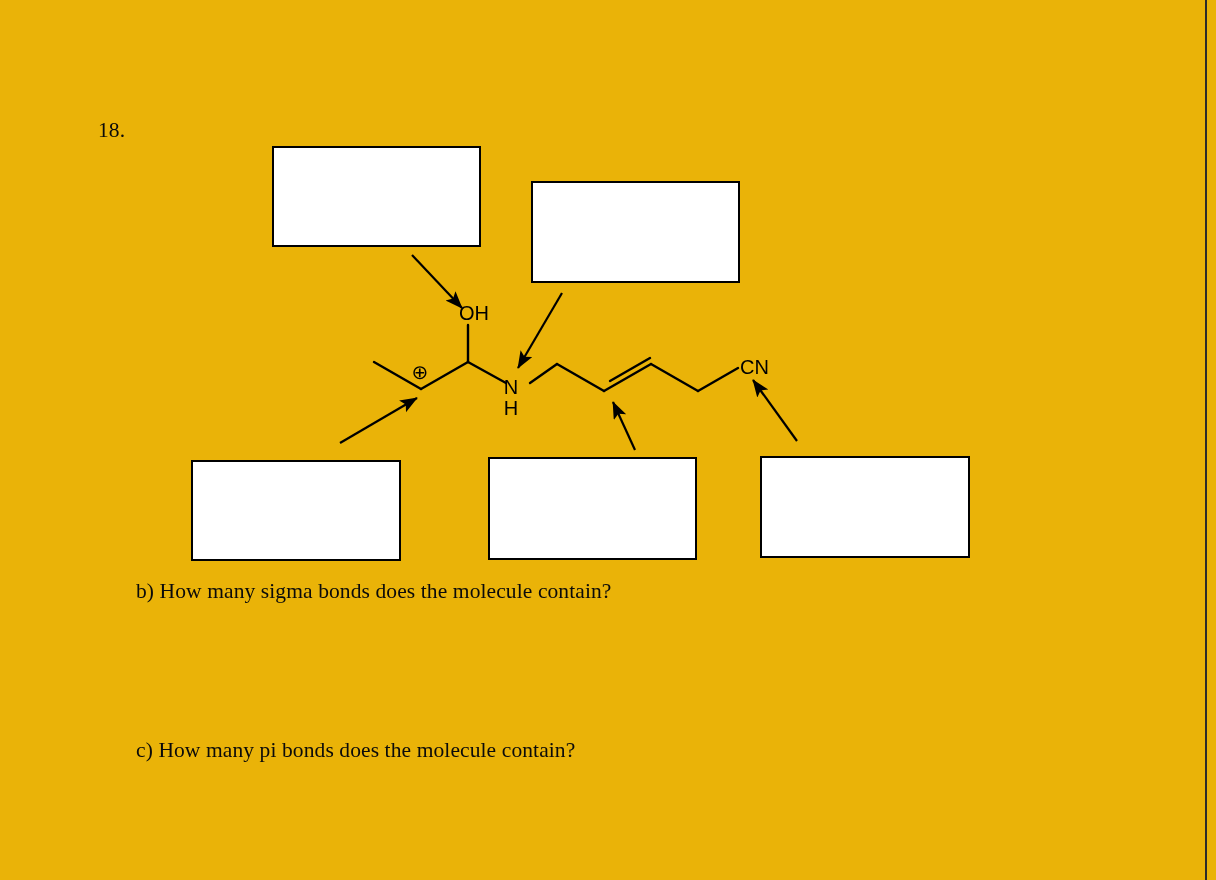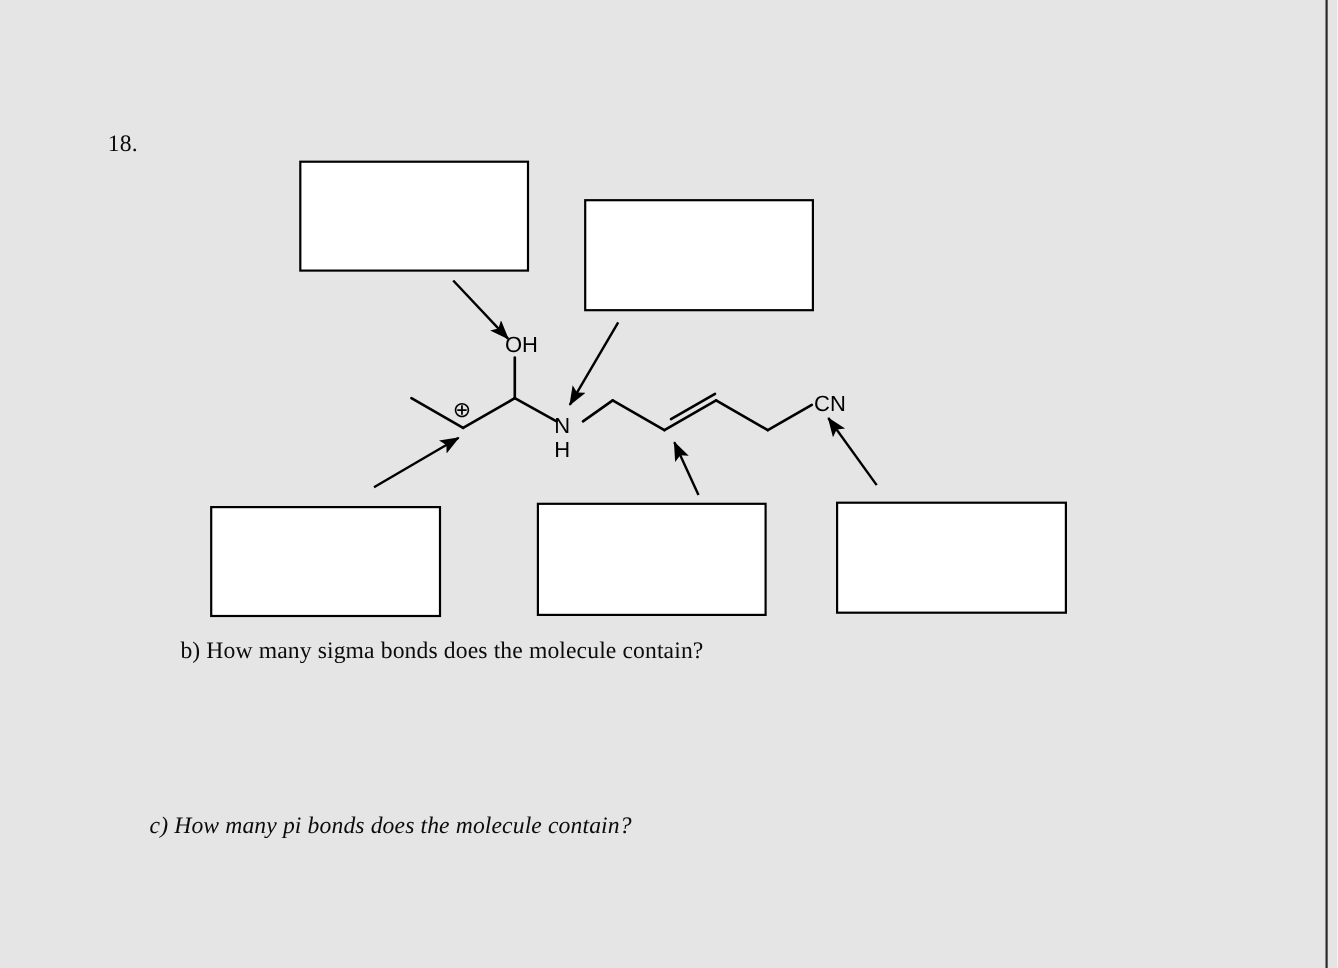--- a/index.html
+++ b/index.html
@@ -9,21 +9,21 @@
     background: #ffffff;
   }
   body {
     font-family: "Liberation Serif", "DejaVu Serif", serif;
     color: #000000;
   }
   #page {
     position: relative;
     width: 1216px;
     height: 880px;
-    background: #e5e5e5;
+    background: #eab308;
     overflow: hidden;
   }
   
   #page-edge-rule {
     position: absolute;
     top: 0;
     left: 1205px;
     width: 2px;
     height: 880px;
     background: #2b2b2b;
@@ -40,26 +40,24 @@
     left: 98px;
     top: 117px;
   }
   #q18-a-text {
     left: 138px;
     top: 117px;
   }
   #q18-b-text {
     left: 136px;
     top: 578px;
-    margin-left: 28px;
   }
   #q18-c-text {
     left: 136px;
     top: 737px;
-    font-style: italic;
   }
   .answer-box {
     position: absolute;
     background: #ffffff;
     border: 2.5px solid #000000;
     box-sizing: border-box;
   }
   #answer-box-oh   { left: 272px; top: 146px; width: 209px; height: 101px; }
   #answer-box-n    { left: 531px; top: 181px; width: 209px; height: 102px; }
   #answer-box-cation { left: 191px; top: 460px; width: 210px; height: 101px; }

